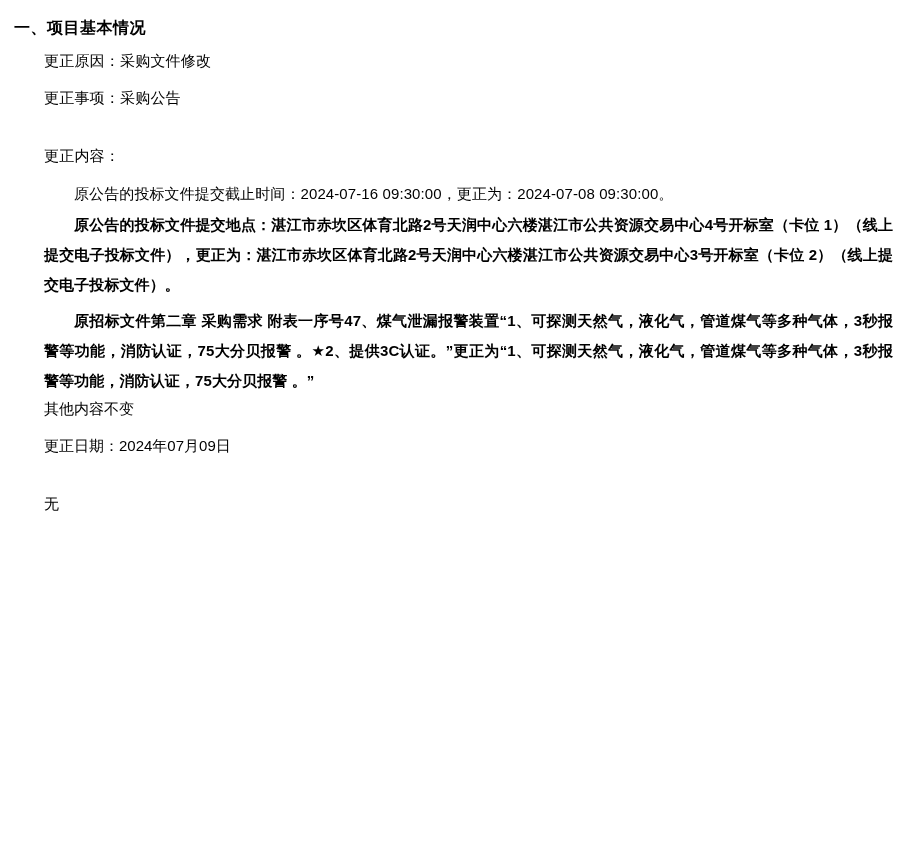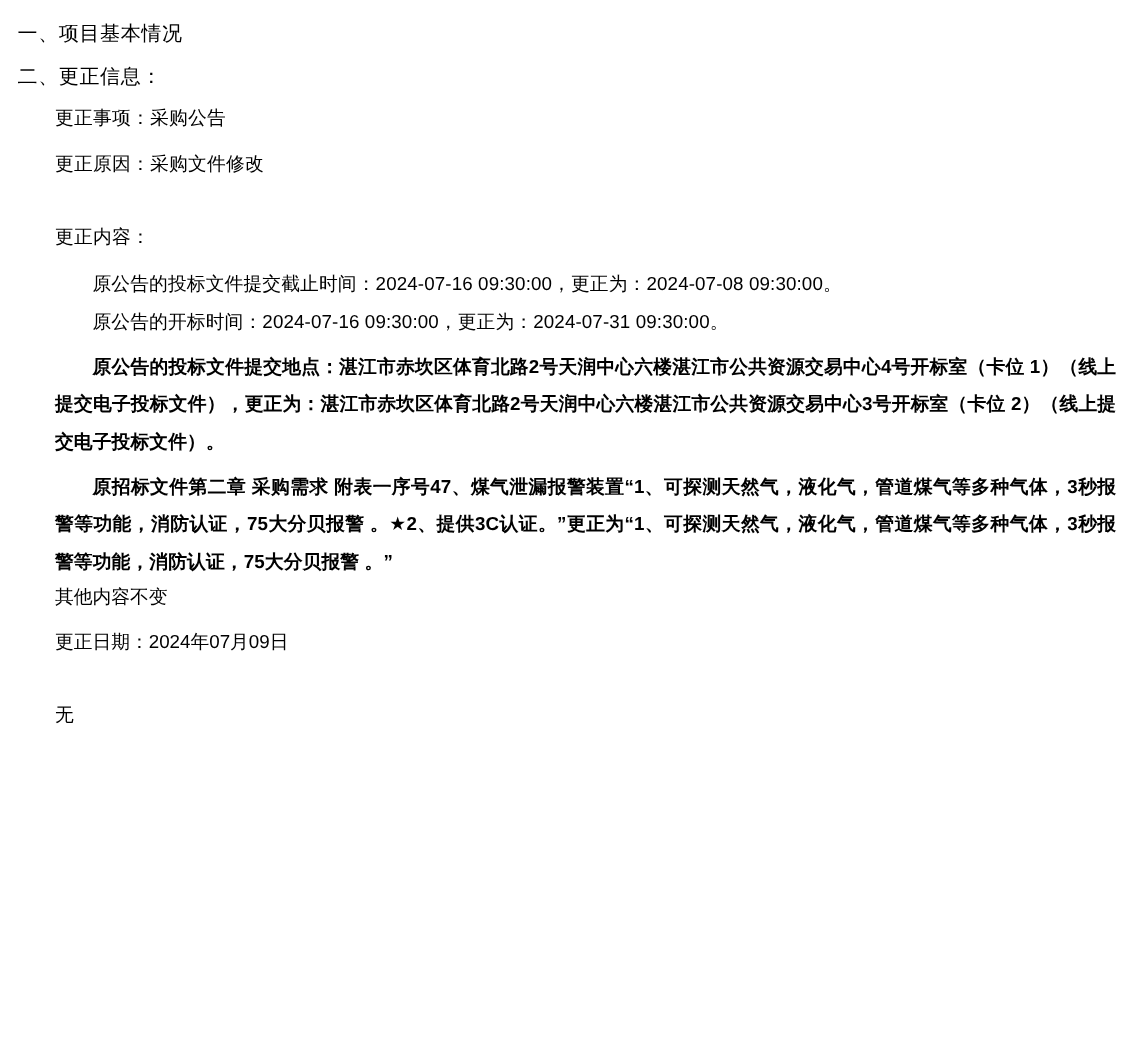--- a/index.html
+++ b/index.html
@@ -14,21 +14,21 @@
     color: #000000;
     font-size: 15px;
     line-height: 1.5;
   }
   .page {
     width: 907px;
     box-sizing: border-box;
     padding: 12px 14px 20px 14px;
   }
   .section-heading {
-    font-weight: normal;
+    font-weight: bold;
     font-size: 16px;
     margin: 10px 0 10px 0;
     letter-spacing: 0.5px;
   }
   .section-heading .num {
     display: inline-block;
     min-width: 32px;
   }
   .section-heading.first {
     margin-top: 4px;
@@ -72,30 +72,26 @@
 </style>
 </head>
 <body>
 
 <div class="page">
 
   <div class="section-heading first">
     <span class="num">一、</span><span>项目基本情况</span>
   </div>
 
-  <div class="section-heading">
-    <span class="num">二、</span><span>更正信息：</span>
-  </div>
   <div class="block">
+    <div class="line">更正原因：采购文件修改</div>
     <div class="line">更正事项：采购公告</div>
-    <div class="line">更正原因：采购文件修改</div>
     <div class="line tight">更正内容：</div>
 
     <div class="para">原公告的投标文件提交截止时间：2024-07-16 09:30:00，更正为：2024-07-08 09:30:00。</div>
-    <div class="para spaced">原公告的开标时间：2024-07-16 09:30:00，更正为：2024-07-31 09:30:00。</div>
     <div class="para loose spaced">原公告的投标文件提交地点：湛江市赤坎区体育北路2号天润中心六楼湛江市公共资源交易中心4号开标室（卡位 1）（线上提交电子投标文件），更正为：湛江市赤坎区体育北路2号天润中心六楼湛江市公共资源交易中心3号开标室（卡位 2）（线上提交电子投标文件）。</div>
     <div class="para loose">原招标文件第二章 采购需求 附表一序号47、煤气泄漏报警装置“1、可探测天然气，液化气，管道煤气等多种气体，3秒报警等功能，消防认证，75大分贝报警 。★2、提供3C认证。”更正为“1、可探测天然气，液化气，管道煤气等多种气体，3秒报警等功能，消防认证，75大分贝报警 。”</div>
 
     <div class="plain nospace-top">其他内容不变</div>
     <div class="plain gap-after">更正日期：2024年07月09日</div>
   </div>
 
   <div class="block tail">
     <div class="line">无</div>
   </div>

